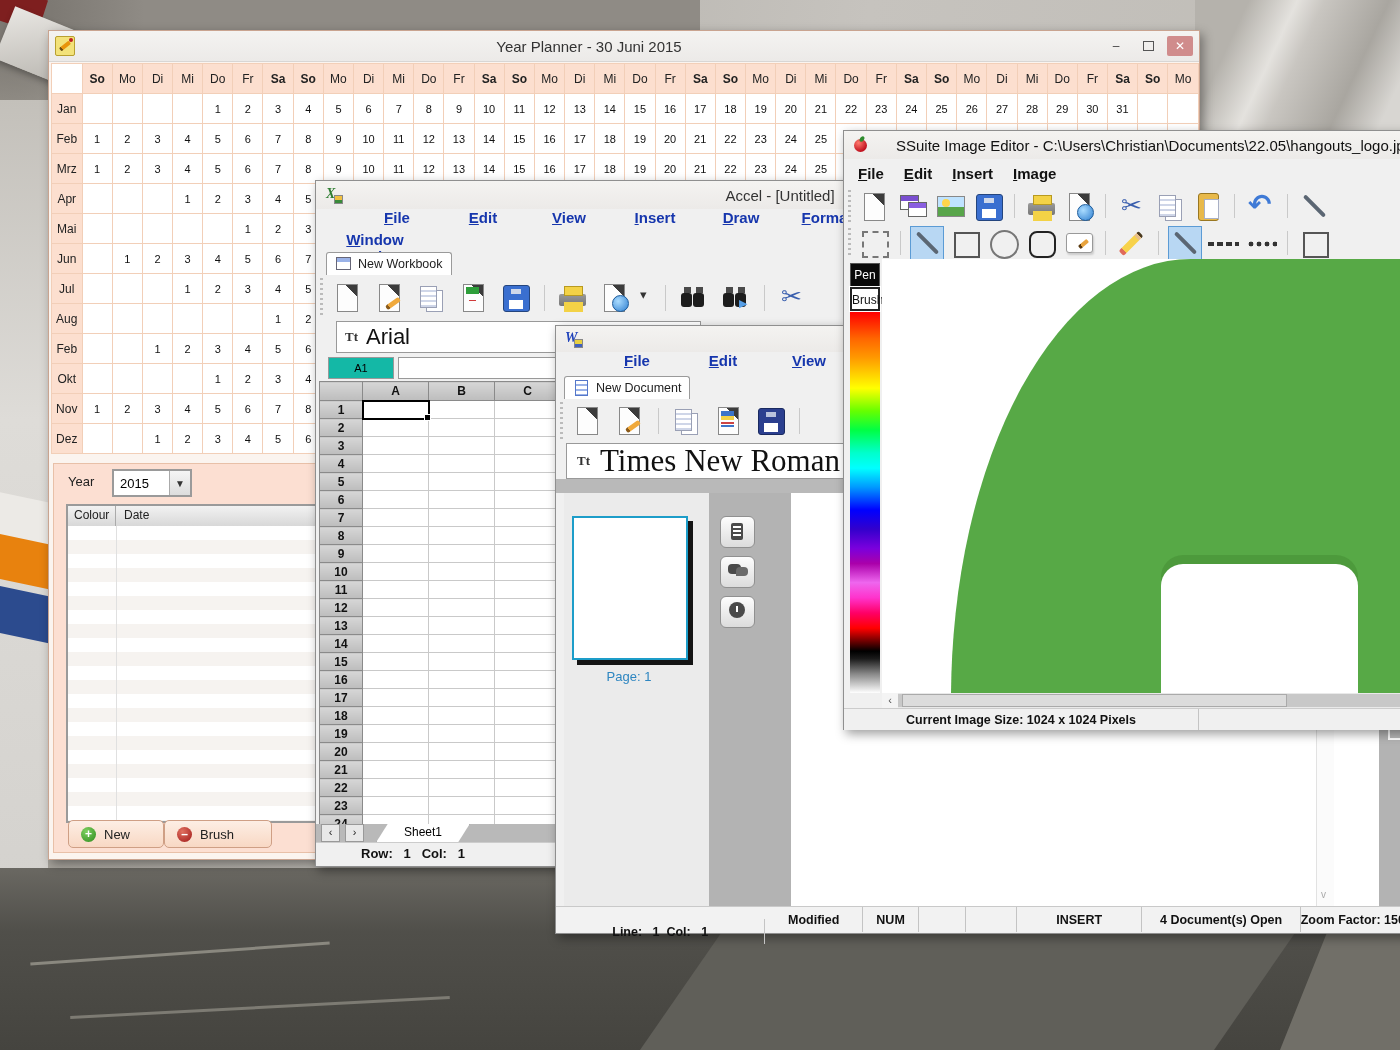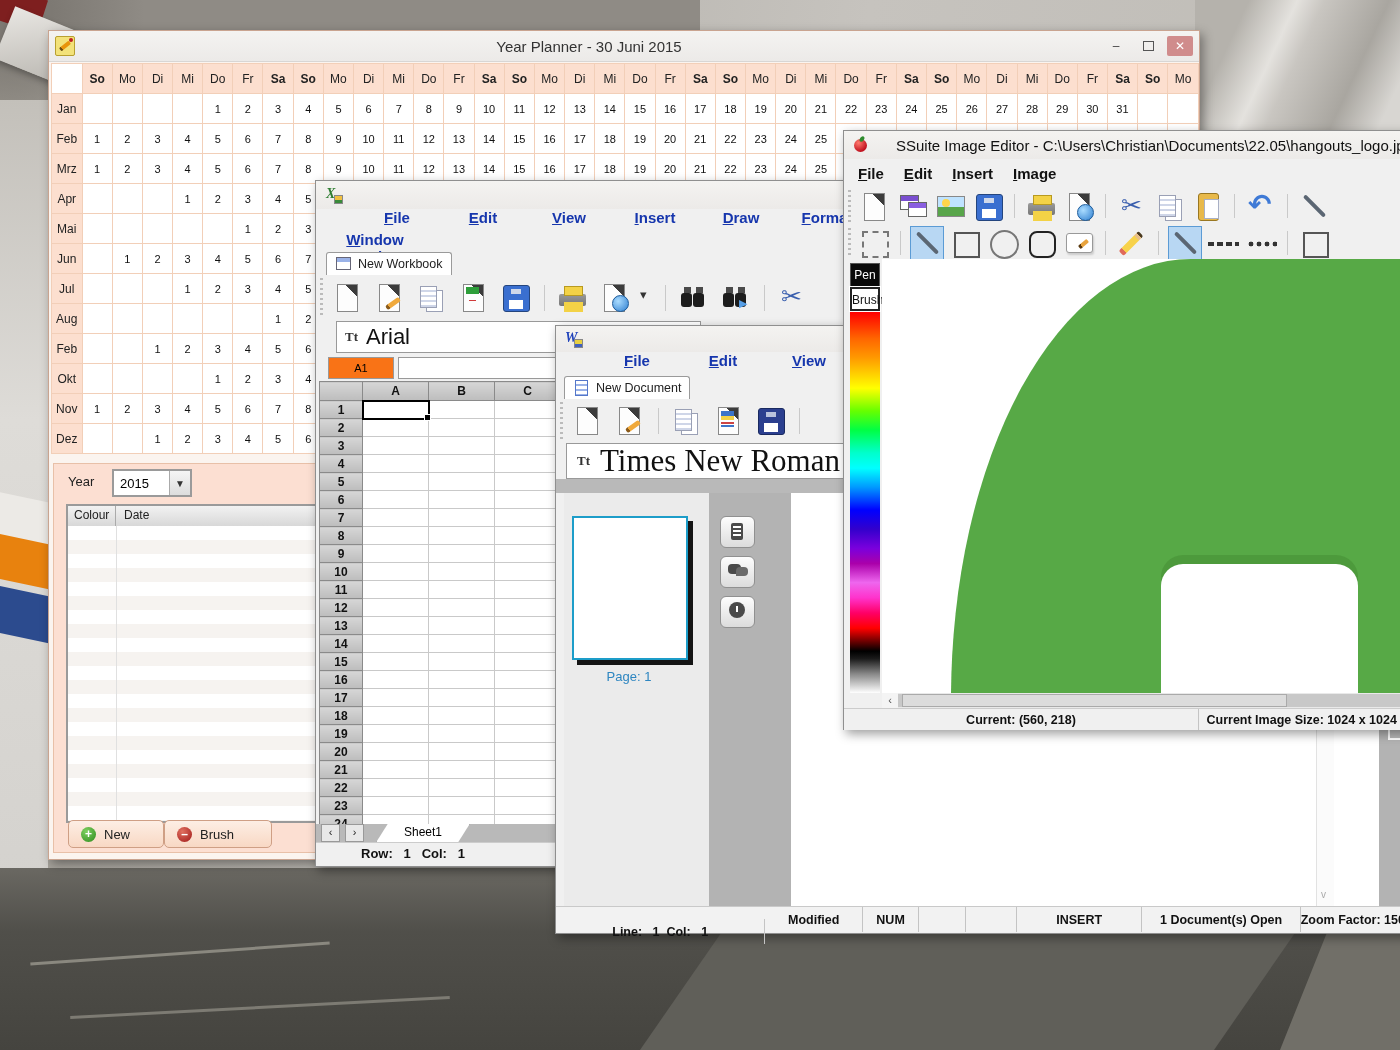--- a/index.html
+++ b/index.html
@@ -144,21 +144,21 @@
   
   #accel{left:315px;top:180px;width:910px;height:685px;}
   #accel .tbar{height:28px;padding:0 8px;}
   #accel .menurow.r1{top:28px;height:22px;padding-left:38px;}
   #accel .menurow.r2{top:50px;height:22px;padding-left:16px;flex-direction:column;}
   #accel .tabbar{top:72px;height:22px;border-bottom:1px solid #bbb;}
   #accel .toolrow{top:94px;height:46px;}
   #fontA{position:absolute;left:20px;top:140px;width:355px;height:30px;background:#fff;border:1px solid #999;display:flex;align-items:center;gap:8px;padding-left:8px;}
   .ttg{font-family:"Liberation Serif",serif;font-size:13px;font-weight:bold;color:#333;}
   #fontA .fname{font-size:22px;color:#111;}
-  #refA{position:absolute;left:12px;top:176px;width:64px;height:20px;background:#f97316;border:1px solid #999;font-size:11px;text-align:center;line-height:20px;}
+  #refA{position:absolute;left:12px;top:176px;width:64px;height:20px;background:#14b8a6;border:1px solid #999;font-size:11px;text-align:center;line-height:20px;}
   #fxA{position:absolute;left:82px;top:176px;width:273px;height:20px;background:#fff;border:1px solid #999;}
   #grid{position:absolute;left:3px;top:200px;border-collapse:collapse;table-layout:fixed;background:#fff;}
   #grid th{background:linear-gradient(180deg,#d6d6d6,#bdbdbd);border:1px solid #8a8a8a;font-size:12px;color:#111;padding:0;}
   #grid th.rh{width:42px;height:17px;}
   #grid th.ch{width:65px;height:18px;}
   #grid td{width:65px;height:17px;border:1px solid #c9c9c9;padding:0;background:#fff;}
   #grid td.selcell{position:relative;outline:2px solid #000;outline-offset:-1px;}
   #grid td.selcell::after{content:"";position:absolute;right:-3px;bottom:-3px;width:5px;height:5px;background:#000;border:1px solid #fff;}
   #sheetstrip{position:absolute;left:0;top:643px;right:0;height:18px;background:#b9b9b9;display:flex;align-items:center;}
   #sheetstrip .nav{width:17px;height:16px;background:#e8e8e8;border:1px solid #999;font-size:11px;text-align:center;line-height:14px;color:#222;margin-left:5px;}
@@ -811,20 +811,21 @@
     <div class="plbtn" id="btn-del" data-name="delete-button">
       <span class="cir" data-name="minus-icon">–</span>
       <span data-name="delete-button-label">Brush</span>
     </div>
   </div>
 </section>
 
 <section class="win" id="accel" data-name="accel-window">
   <header class="tbar" data-name="accel-titlebar">
     <span class="appic" data-name="accel-app-icon"></span>
+    <span class="ttext" data-name="accel-title">Accel - [Untitled]</span>
   </header>
   <nav class="menurow r1" data-name="accel-menubar-row1">
       <span class="mi" data-name="menu-file"><u>F</u>ile</span>
       <span class="mi" data-name="menu-edit"><u>E</u>dit</span>
       <span class="mi" data-name="menu-view"><u>V</u>iew</span>
       <span class="mi" data-name="menu-insert"><u>I</u>nsert</span>
       <span class="mi" data-name="menu-draw"><u>D</u>raw</span>
       <span class="mi" data-name="menu-format"><u>F</u>ormat</span>
     </nav>
   <nav class="menurow r2" data-name="accel-menubar-row2">
@@ -1185,21 +1186,21 @@
     <div id="wgray" data-name="writer-right-panel"></div>
   </div>
   <div id="wcorner" data-name="resize-corner"></div>
   <footer id="wstatus" data-name="writer-statusbar">
       <span class="seg" data-name="status-segment">Line:   1  Col:   1</span>
       <span class="seg" data-name="status-segment">Modified</span>
       <span class="seg" data-name="status-segment">NUM</span>
       <span class="seg" data-name="status-segment"></span>
       <span class="seg" data-name="status-segment"></span>
       <span class="seg" data-name="status-segment">INSERT</span>
-      <span class="seg" data-name="status-segment">1 Document(s) Open</span>
+      <span class="seg" data-name="status-segment">4 Document(s) Open</span>
       <span class="seg" data-name="status-segment">Zoom Factor: 150%</span>
     </footer>
 </section>
 
 <section class="win" id="editor" data-name="image-editor-window">
   <header class="tbar" data-name="image-editor-titlebar">
     <span class="appic" data-name="apple-icon"></span>
     <span class="ttext" data-name="image-editor-title">SSuite Image Editor - C:\Users\Christian\Documents\22.05\hangouts_logo.jpg</span>
   </header>
   <nav class="menurow" data-name="image-editor-menubar">
@@ -1256,16 +1257,15 @@
     <div id="logo-shadow" data-name="hangouts-logo-quote-shadow"></div>
     <div id="logo-cut" data-name="hangouts-logo-quote-cutout"></div>
   </div>
   <div id="hscroll" data-name="canvas-horizontal-scrollbar">
     <span class="arr" data-name="scroll-left-arrow">‹</span>
     <span class="track" data-name="scrollbar-track">
         <span class="thumb" data-name="scrollbar-thumb"></span>
       </span>
   </div>
   <footer id="estatus" data-name="image-editor-statusbar">
-    <span class="seg" data-name="cursor-position-status">Current: (560, 218)</span>
     <span class="seg" data-name="image-size-status">Current Image Size: 1024 x 1024 Pixels</span>
   </footer>
 </section>
 
 </body></html>

